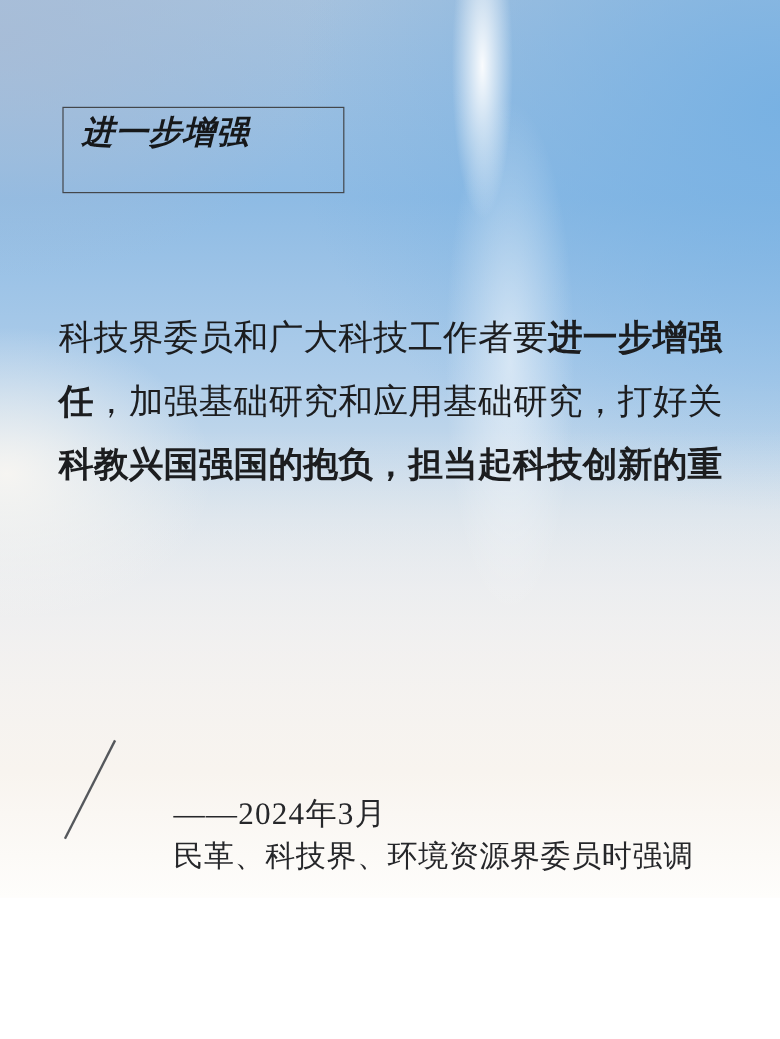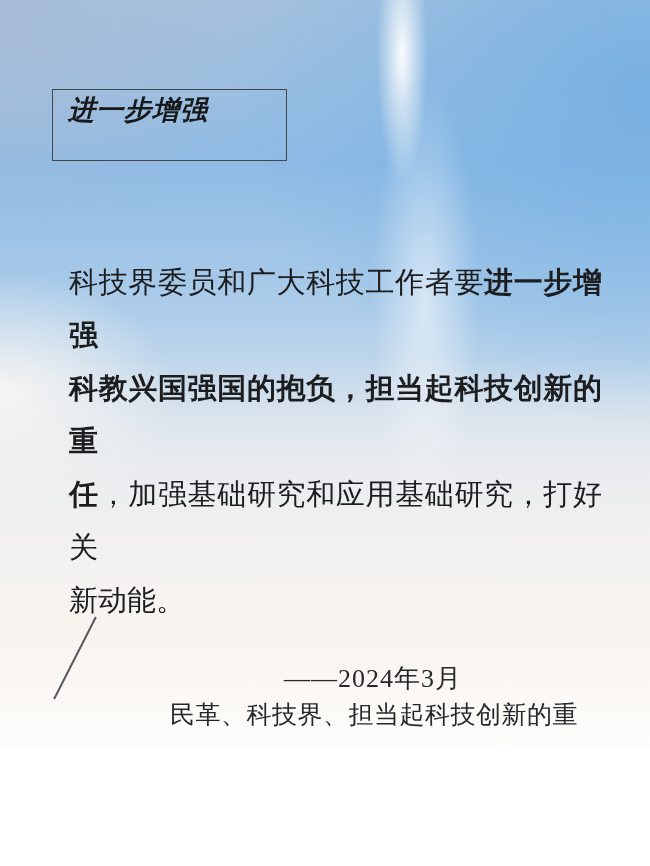--- a/index.html
+++ b/index.html
@@ -31,51 +31,50 @@
     padding:5px 0 0 15px;
     font-family:"Liberation Sans","DejaVu Sans",sans-serif;
     font-style:italic;font-weight:700;
     font-size:27px;line-height:31px;letter-spacing:1px;
     color:#16181a;
   }
   .quote{
     position:absolute;left:49px;top:256px;width:553px;
     font-size:29px;line-height:53px;color:#1c1d1f;
   }
-  .qline{white-space:nowrap;margin-left:20px;}
+  .qline{white-space:nowrap;}
   .qline.jl{white-space:normal;text-align:justify;text-align-last:justify;text-justify:inter-character;}
   .reg{font-family:"Liberation Serif","DejaVu Serif",serif;font-weight:400;}
   .b{font-family:"Liberation Sans","DejaVu Sans",sans-serif;font-weight:700;}
   .slash{
     position:absolute;left:74px;top:612px;width:2px;height:92px;
     background:#55585c;transform:rotate(27deg);
   }
   .attribution{
-    position:absolute;right:72px;top:662px;text-align:center;
+    position:absolute;right:72px;top:662px;text-align:left;
     color:#26272a;font-size:25px;
   }
   .attribution .date{font-size:26px;line-height:34px;letter-spacing:1px;margin-right:2px;}
   .attribution .src{line-height:37px;letter-spacing:0.5px;}
 </style>
 </head>
 <body>
 
 <div class="canvas">
 
   <div class="title-box">
     <div>进一步增强</div>
   </div>
 
   <div class="quote">
     <div class="qline jl"><span class="reg">科技界委员和广大科技工作者要</span><span class="b">进一步增强</span></div>
+    <div class="qline jl"><span class="b">任</span><span class="reg">，加强基础研究和应用基础研究，打好关</span></div>
     <div class="qline jl"><span class="b">科教兴国强国的抱负，担当起科技创新的重</span></div>
-    <div class="qline jl"><span class="b">任</span><span class="reg">，加强基础研究和应用基础研究，打好关</span></div>
-    <div class="qline"><span class="reg">新动能。</span></div>
   </div>
 
   <div class="slash"></div>
 
   <div class="attribution">
     <div class="date">——2024年3月</div>
-    <div class="src">民革、科技界、担当起科技创新的重</div>
+    <div class="src">民革、科技界、环境资源界委员时强调</div>
   </div>
 
 </div>
 
 </body></html>

